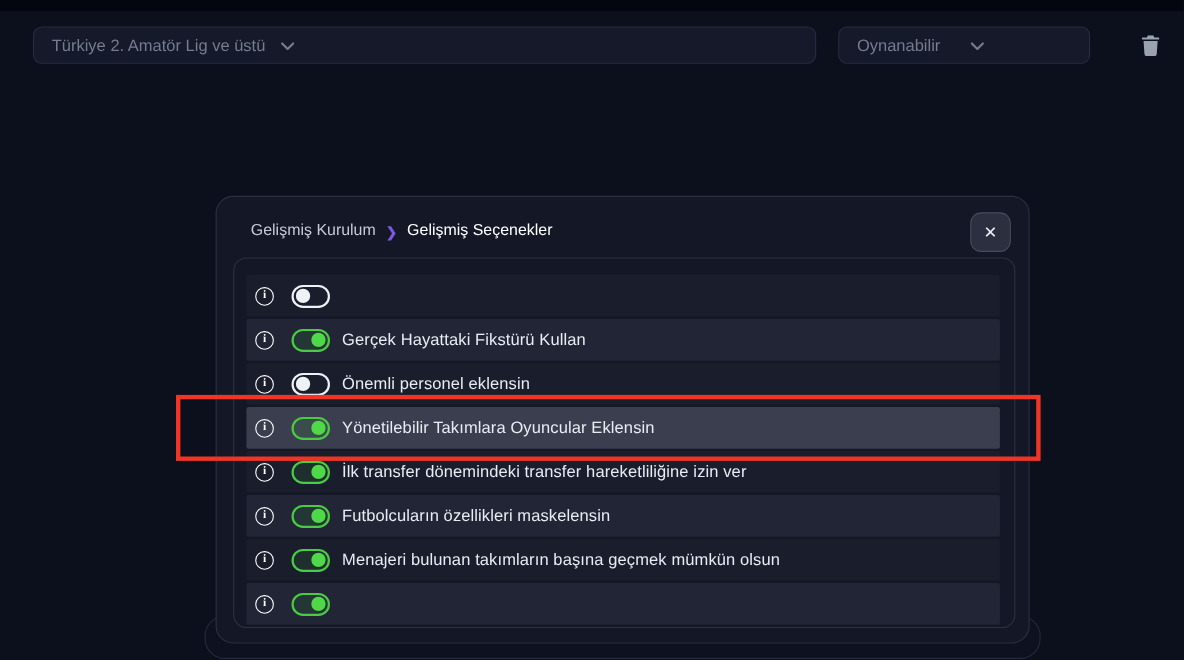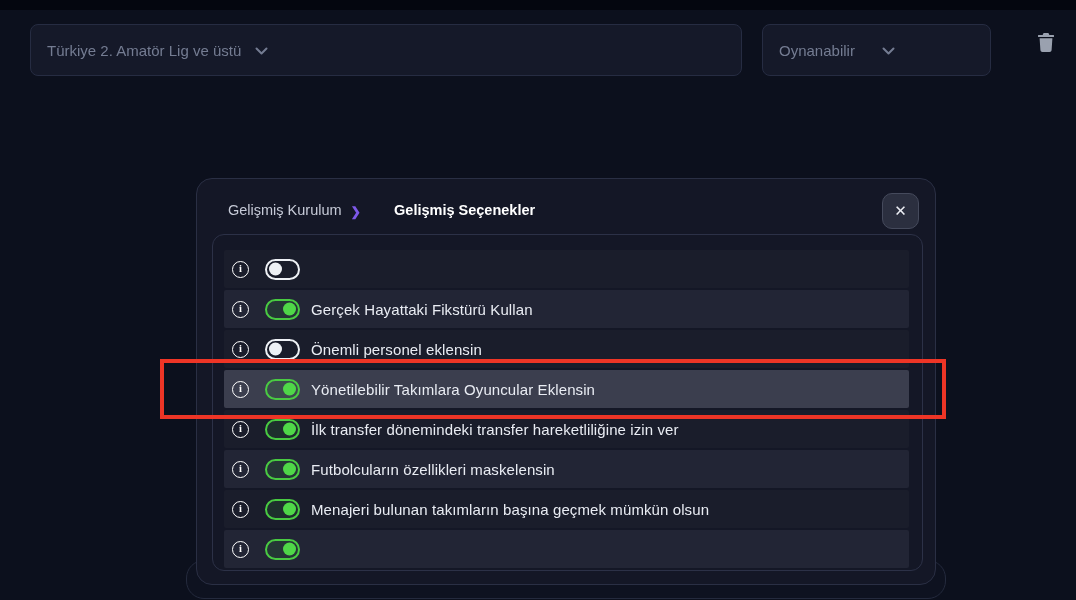--- a/index.html
+++ b/index.html
@@ -6,21 +6,21 @@
   body{
     width:1076px;height:600px;position:relative;overflow:hidden;
     background:#0c101d;
     font-family:"Liberation Sans", sans-serif;
   }
   
   .top-strip{position:absolute;left:0;top:0;width:1076px;height:10px;background:#04060f;}
 
   
   .dropdown{
-    position:absolute;height:52px;box-sizing:border-box;
+    position:absolute;height:34px;box-sizing:border-box;
     background:#151929;border:1px solid #262c42;border-radius:8px;
     display:flex;align-items:center;gap:14px;padding:0 16px;
     color:#747c92;font-size:15px;cursor:pointer;
   }
   .dd-league{left:30px;top:24px;width:712px;}
   .dd-playable{left:762px;top:24px;width:229px;gap:27px;}
   .chev{display:inline-flex;margin-top:2px;}
   .trash-btn{
     position:absolute;left:1034px;top:32px;width:24px;height:24px;
     display:flex;align-items:center;justify-content:center;cursor:pointer;
@@ -35,21 +35,21 @@
     position:absolute;left:196px;top:178px;width:740px;height:407px;box-sizing:border-box;
     background:#141726;border:1px solid #2a2f44;border-radius:16px;
   }
   .modal-header{
     position:absolute;left:12px;top:0;right:0;height:62px;
     display:flex;align-items:center;padding:0 16px 0 19px;box-sizing:border-box;
   }
   .breadcrumb{display:flex;align-items:center;gap:9px;font-size:14.5px;}
   .crumb-parent{color:#c6cad7;cursor:pointer;}
   .crumb-sep{color:#7d58e8;font-size:12.5px;font-weight:700;transform:translateY(0.5px);}
-  .crumb-current{color:#ffffff;font-weight:700;margin-left:24px;}
+  .crumb-current{color:#ffffff;font-weight:400;}
   .close-btn{
     position:absolute;top:14px;right:16px;width:37px;height:36px;box-sizing:border-box;
     background:#2b2f3f;border:1px solid #454a5c;border-radius:10px;
     color:#eceef4;font-size:15px;display:flex;align-items:center;justify-content:center;cursor:pointer;
   }
 
   
   .options-panel{
     position:absolute;left:15px;top:55px;width:711px;height:337px;box-sizing:border-box;
     border:1px solid #2c3147;border-radius:12px;

